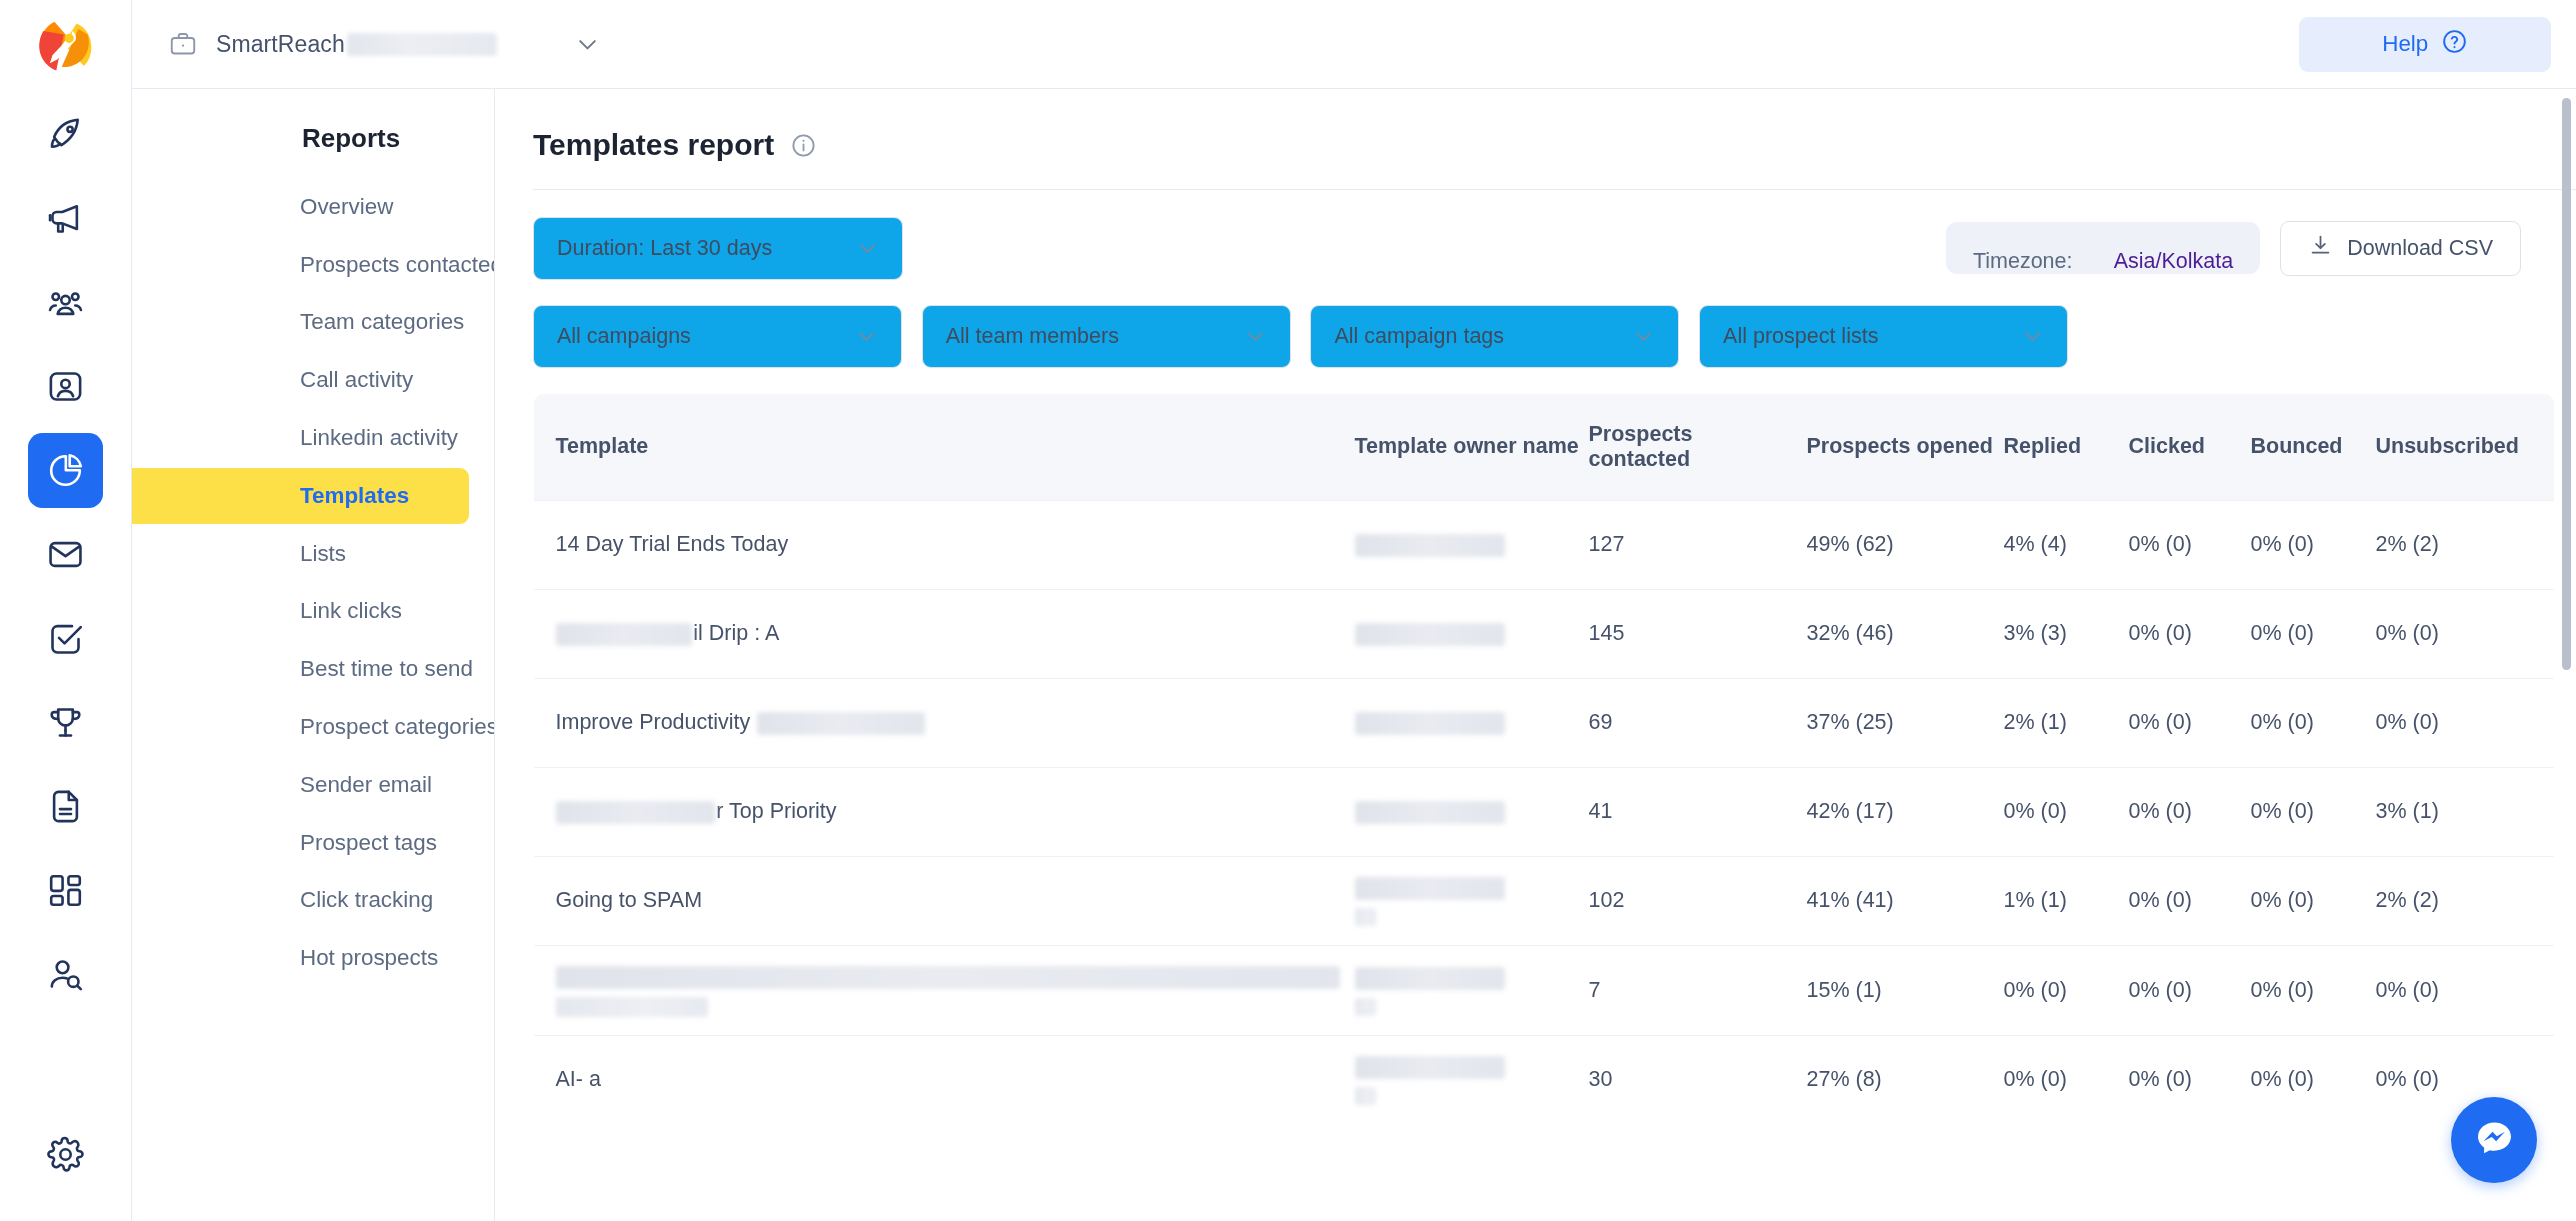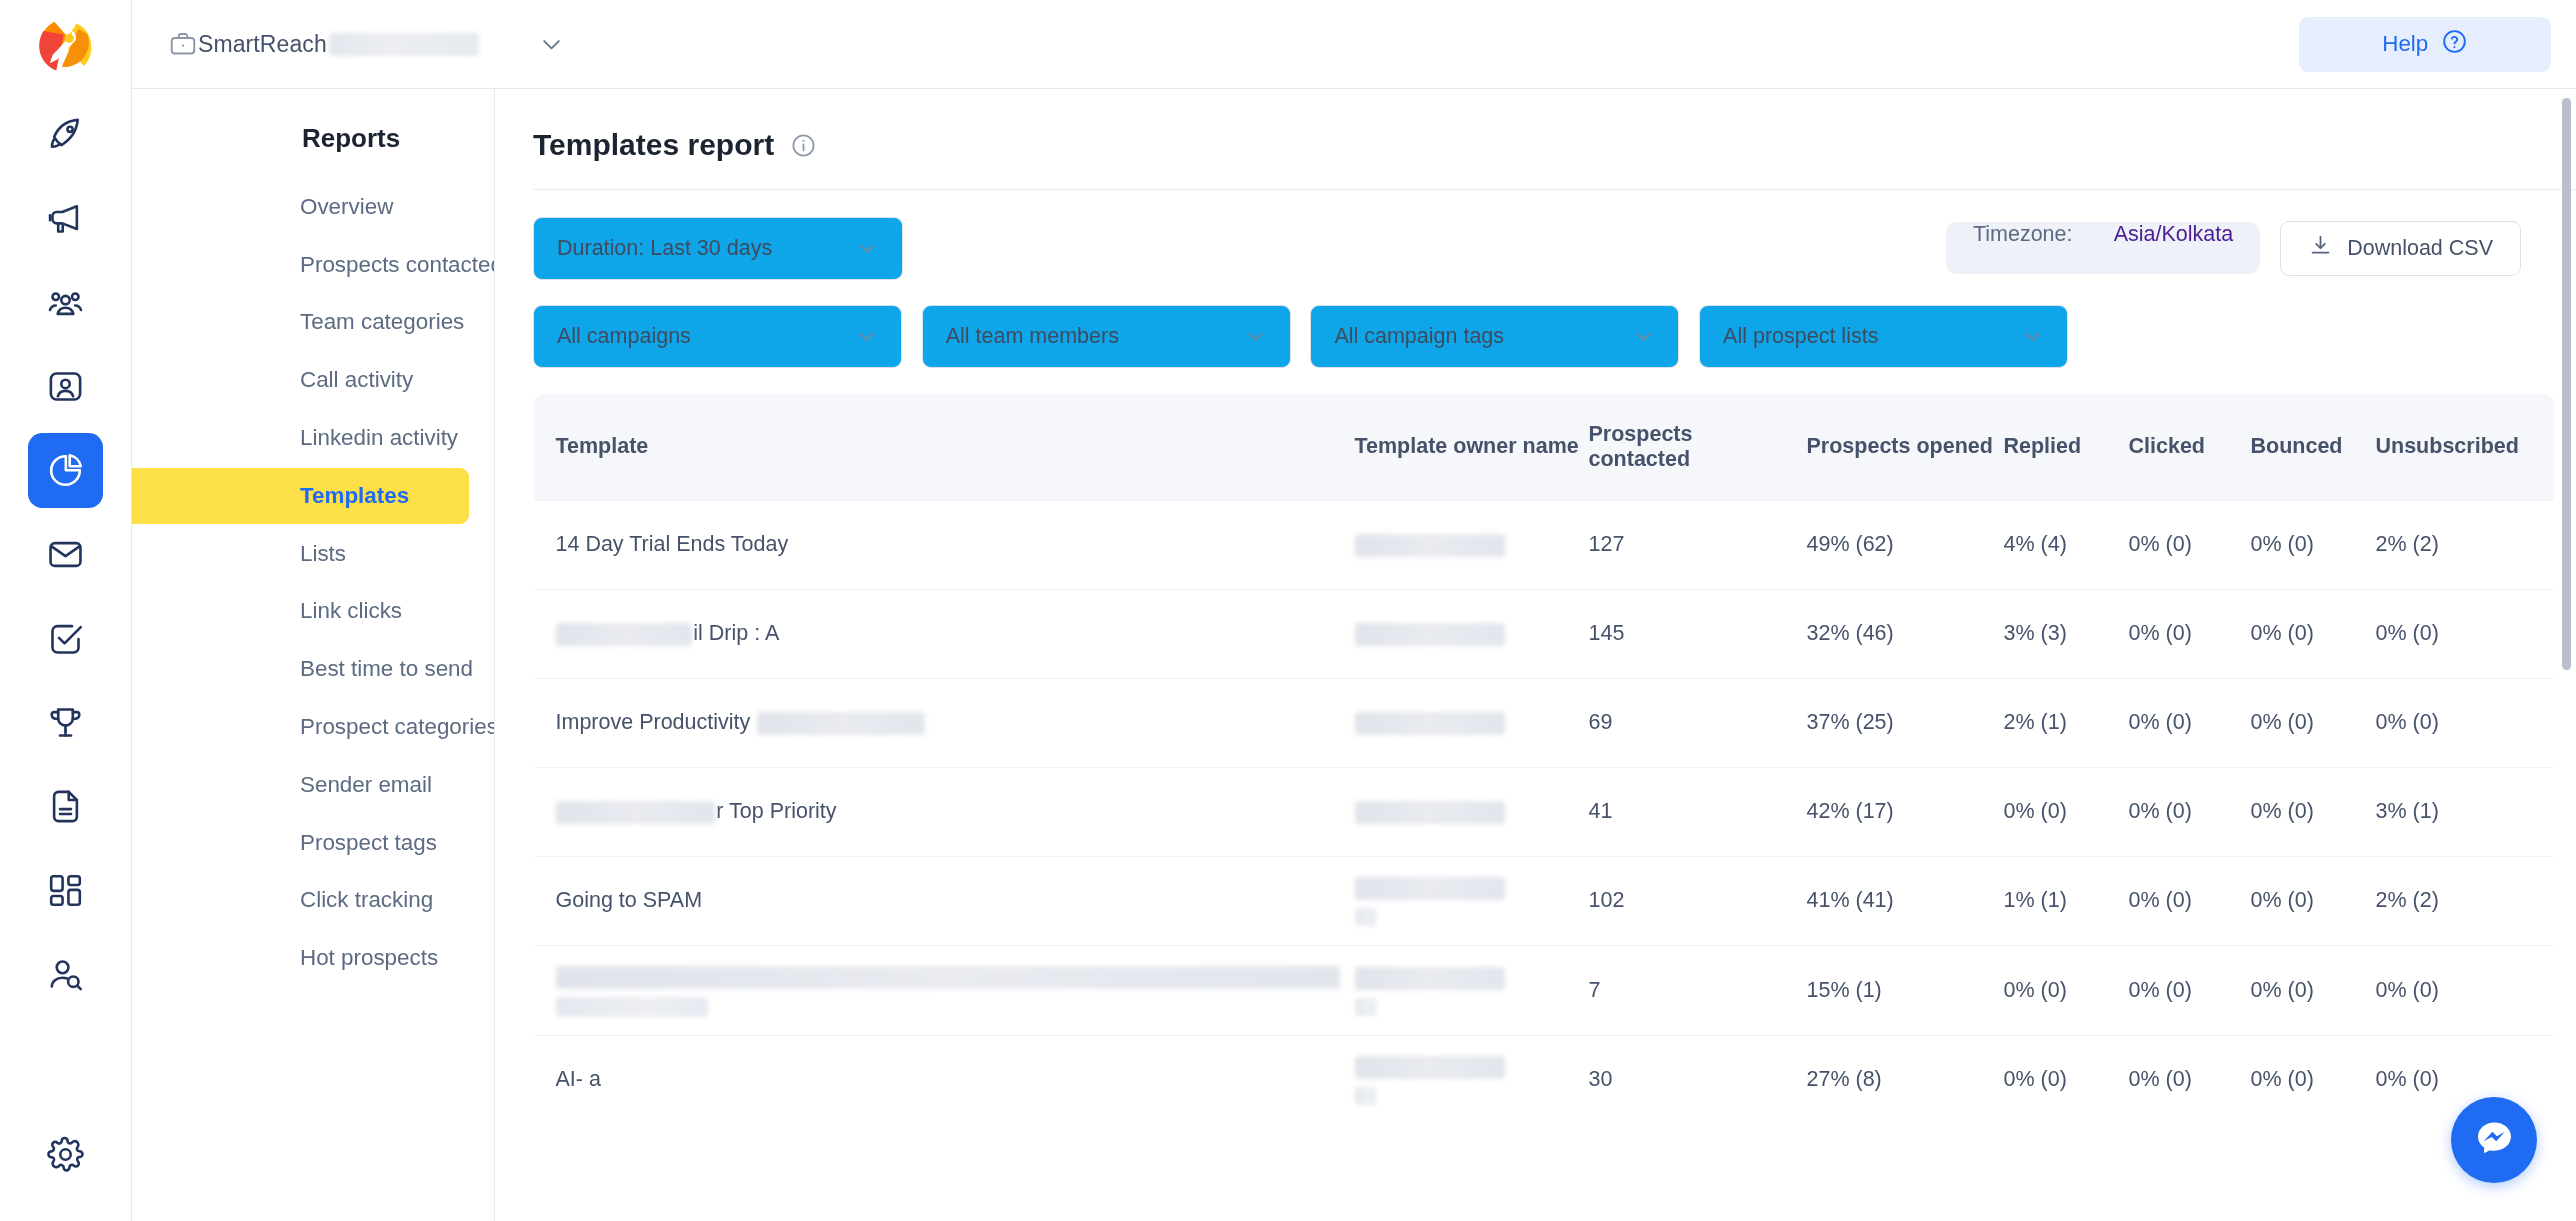--- a/index.html
+++ b/index.html
@@ -37,21 +37,21 @@
   
   .right-col { flex: 1 1 auto; display: flex; flex-direction: column; min-width: 0; }
   .topbar {
     height: 89px; flex: 0 0 89px;
     border-bottom: 0.9px solid #e7eaf0;
     display: flex; align-items: center;
     padding: 0 25px 0 36px;
     background: #fff;
   }
   .workspace {
-    display: flex; align-items: center; cursor: pointer;
+    display: flex; align-items: center; gap: 18px; cursor: pointer;
   }
   .workspace .brief { width: 30px; height: 30px; flex:0 0 30px; }
   .ws-name {
     font-size: 23px; color: #45526b; letter-spacing: 0.1px;
     display: flex; align-items: center; gap: 0px;
   }
   .redact {
     display: inline-block; height: 23px; border-radius: 3.6px;
     background: linear-gradient(90deg,#e3e6ec 0%, #eceef3 40%, #e6e9ef 100%);
     filter: blur(2.1px); vertical-align: middle;
@@ -108,21 +108,21 @@
     height: 63px; border: 0.9px solid #dde2ea; border-radius: 9px;
     background: #0ea5e9; display: flex; align-items: center;
     padding: 0 23px; font-size: 21.5px; color: #3f4b5f;
     cursor: pointer; justify-content: space-between; gap: 19.7px;
   }
   .select .caret { width: 23px; height: 23px; flex: 0 0 23px; }
   .duration-select { width: 370px; }
   .toolbar-spacer { flex: 1 1 auto; }
   .tz-pill {
     background: #eef2f8; border-radius: 11px; height: 52px;
-    display: flex; align-items: flex-start; padding: 0 27px;
+    display: flex; align-items: flex-end; padding: 0 27px;
     font-size: 21.5px; color: #5c6a82; gap: 7.2px; margin-right: 19.7px;
   }
   .tz-pill b { color: #4c1d95; font-weight: normal; margin-left: 34px; }
   .csv-btn {
     height: 55px; border: 0.9px solid #dde2ea; border-radius: 9px;
     background: #fff; display: flex; align-items: center; gap: 14.3px;
     padding: 0 27px; font-size: 21.5px; color: #46526a;
     font-family: inherit; cursor: pointer;
   }
   .csv-btn svg { width: 25px; height: 25px; }

